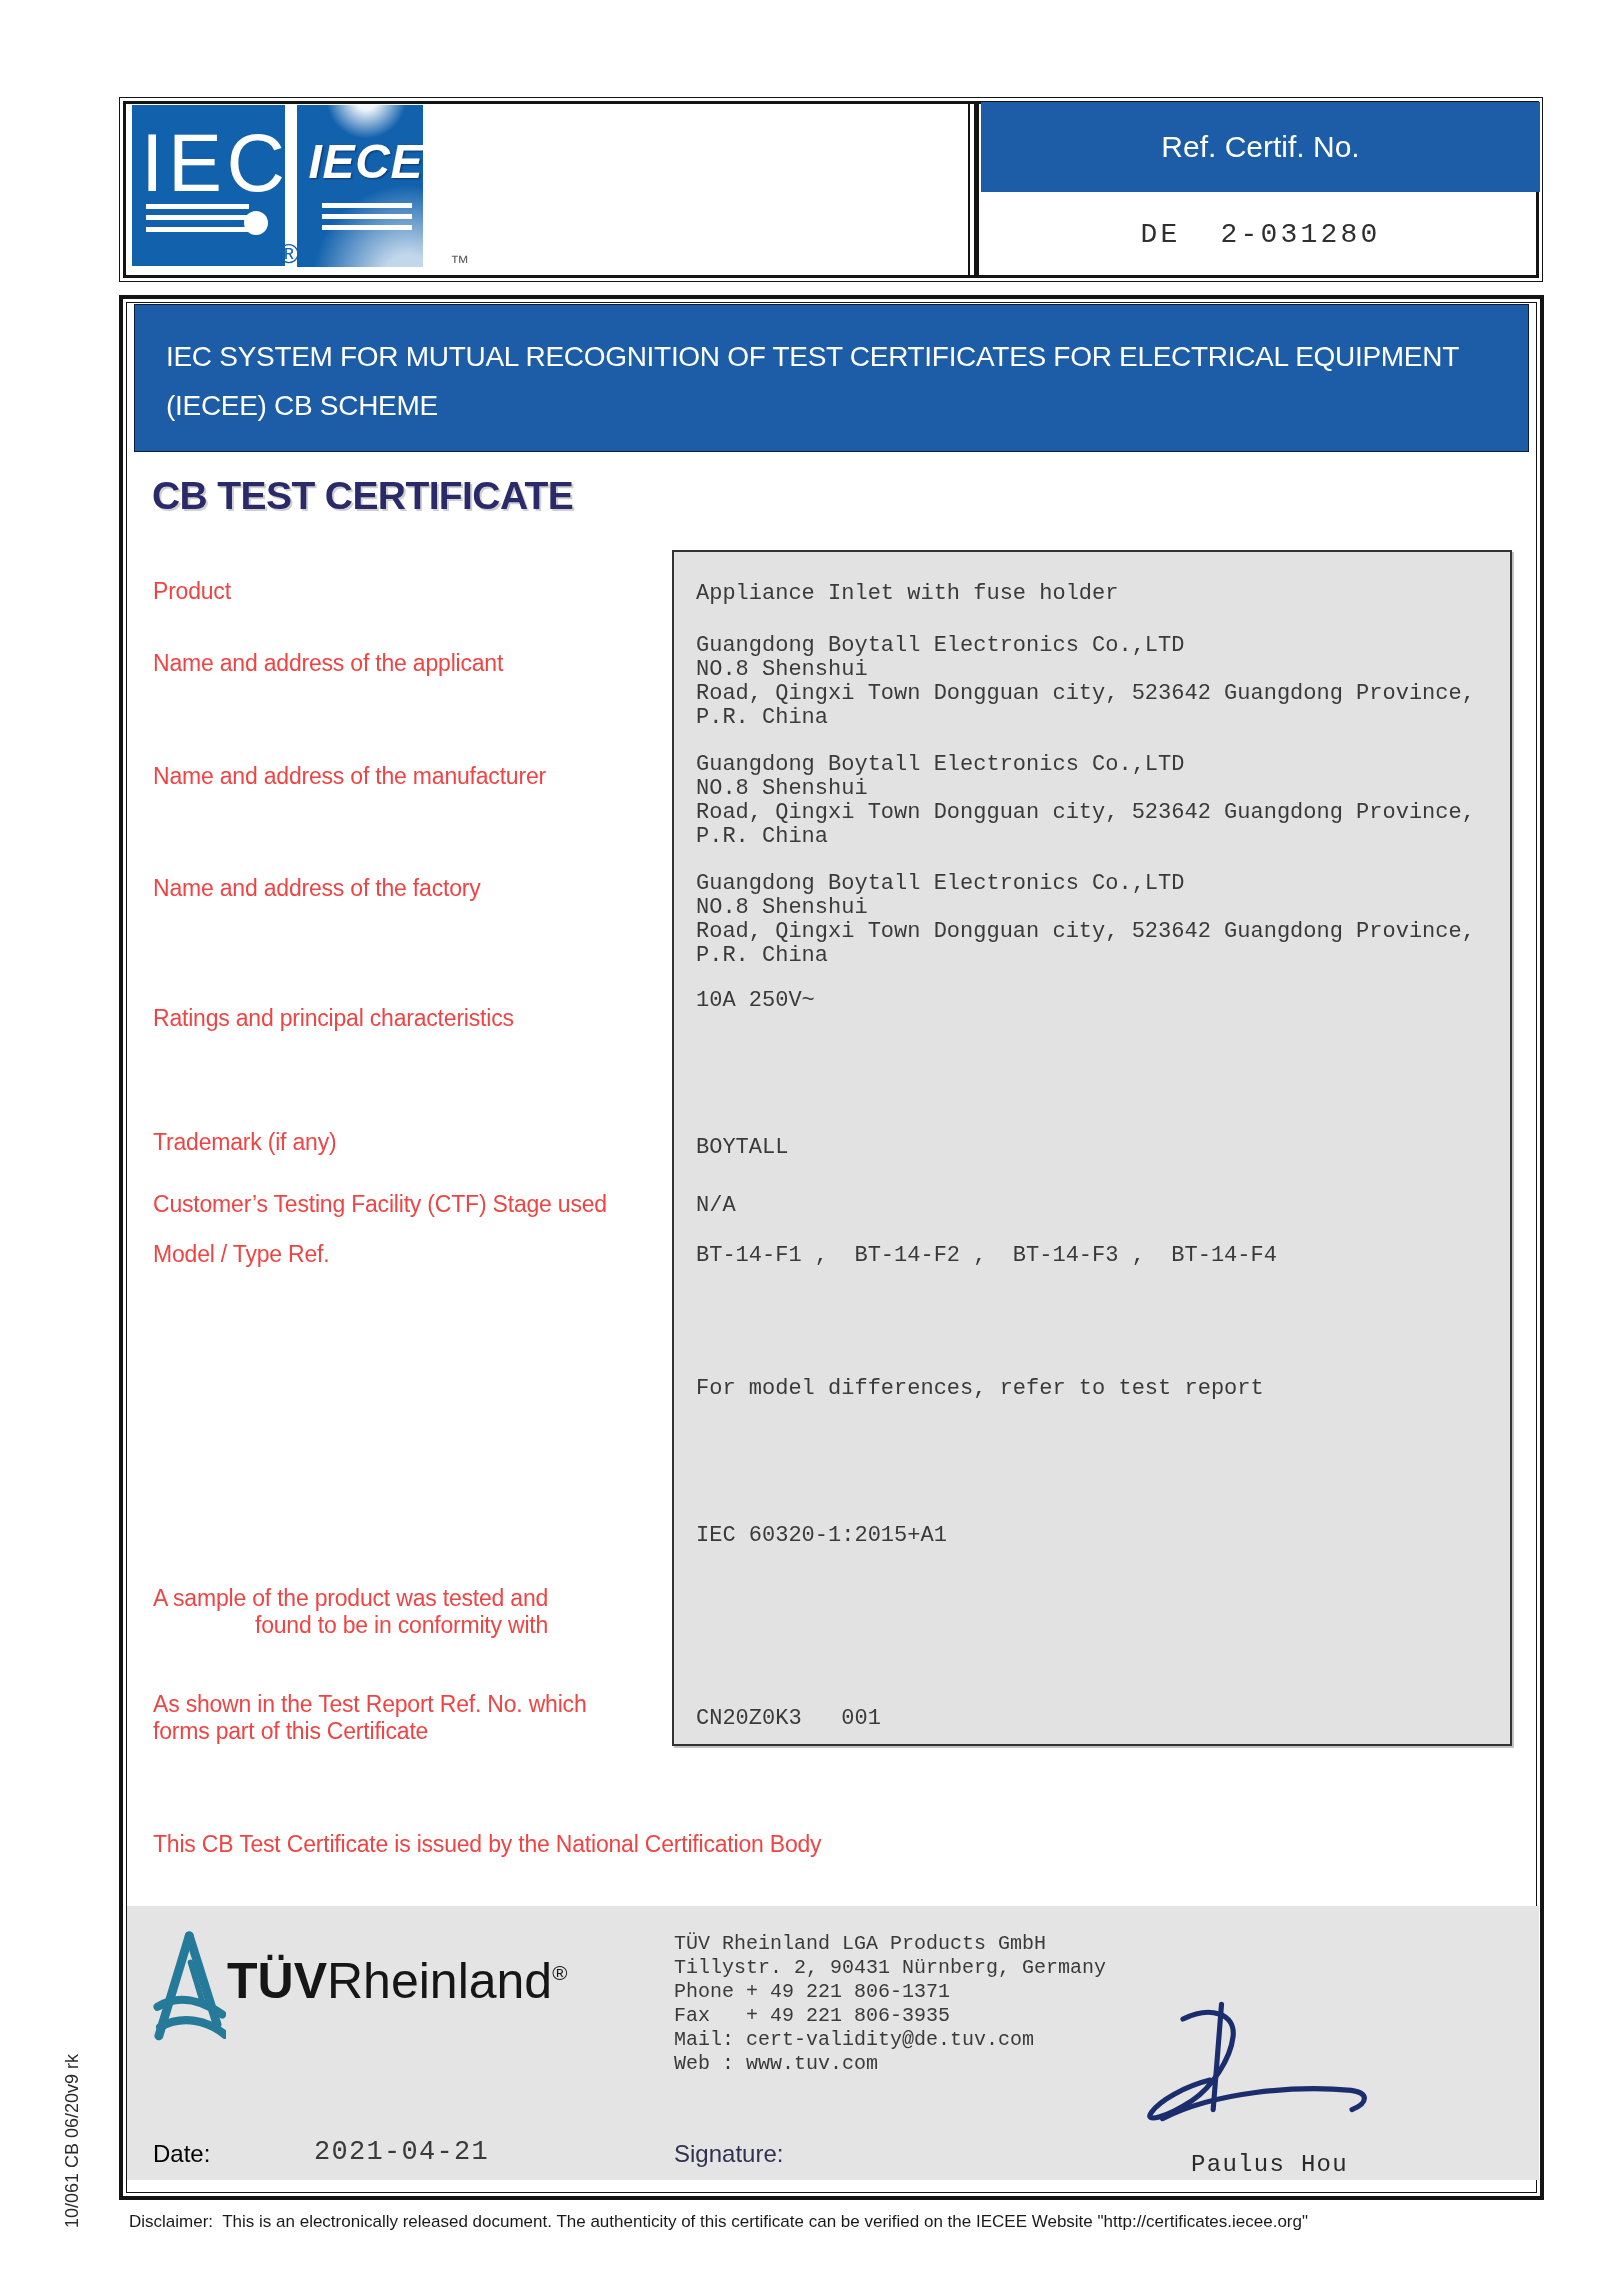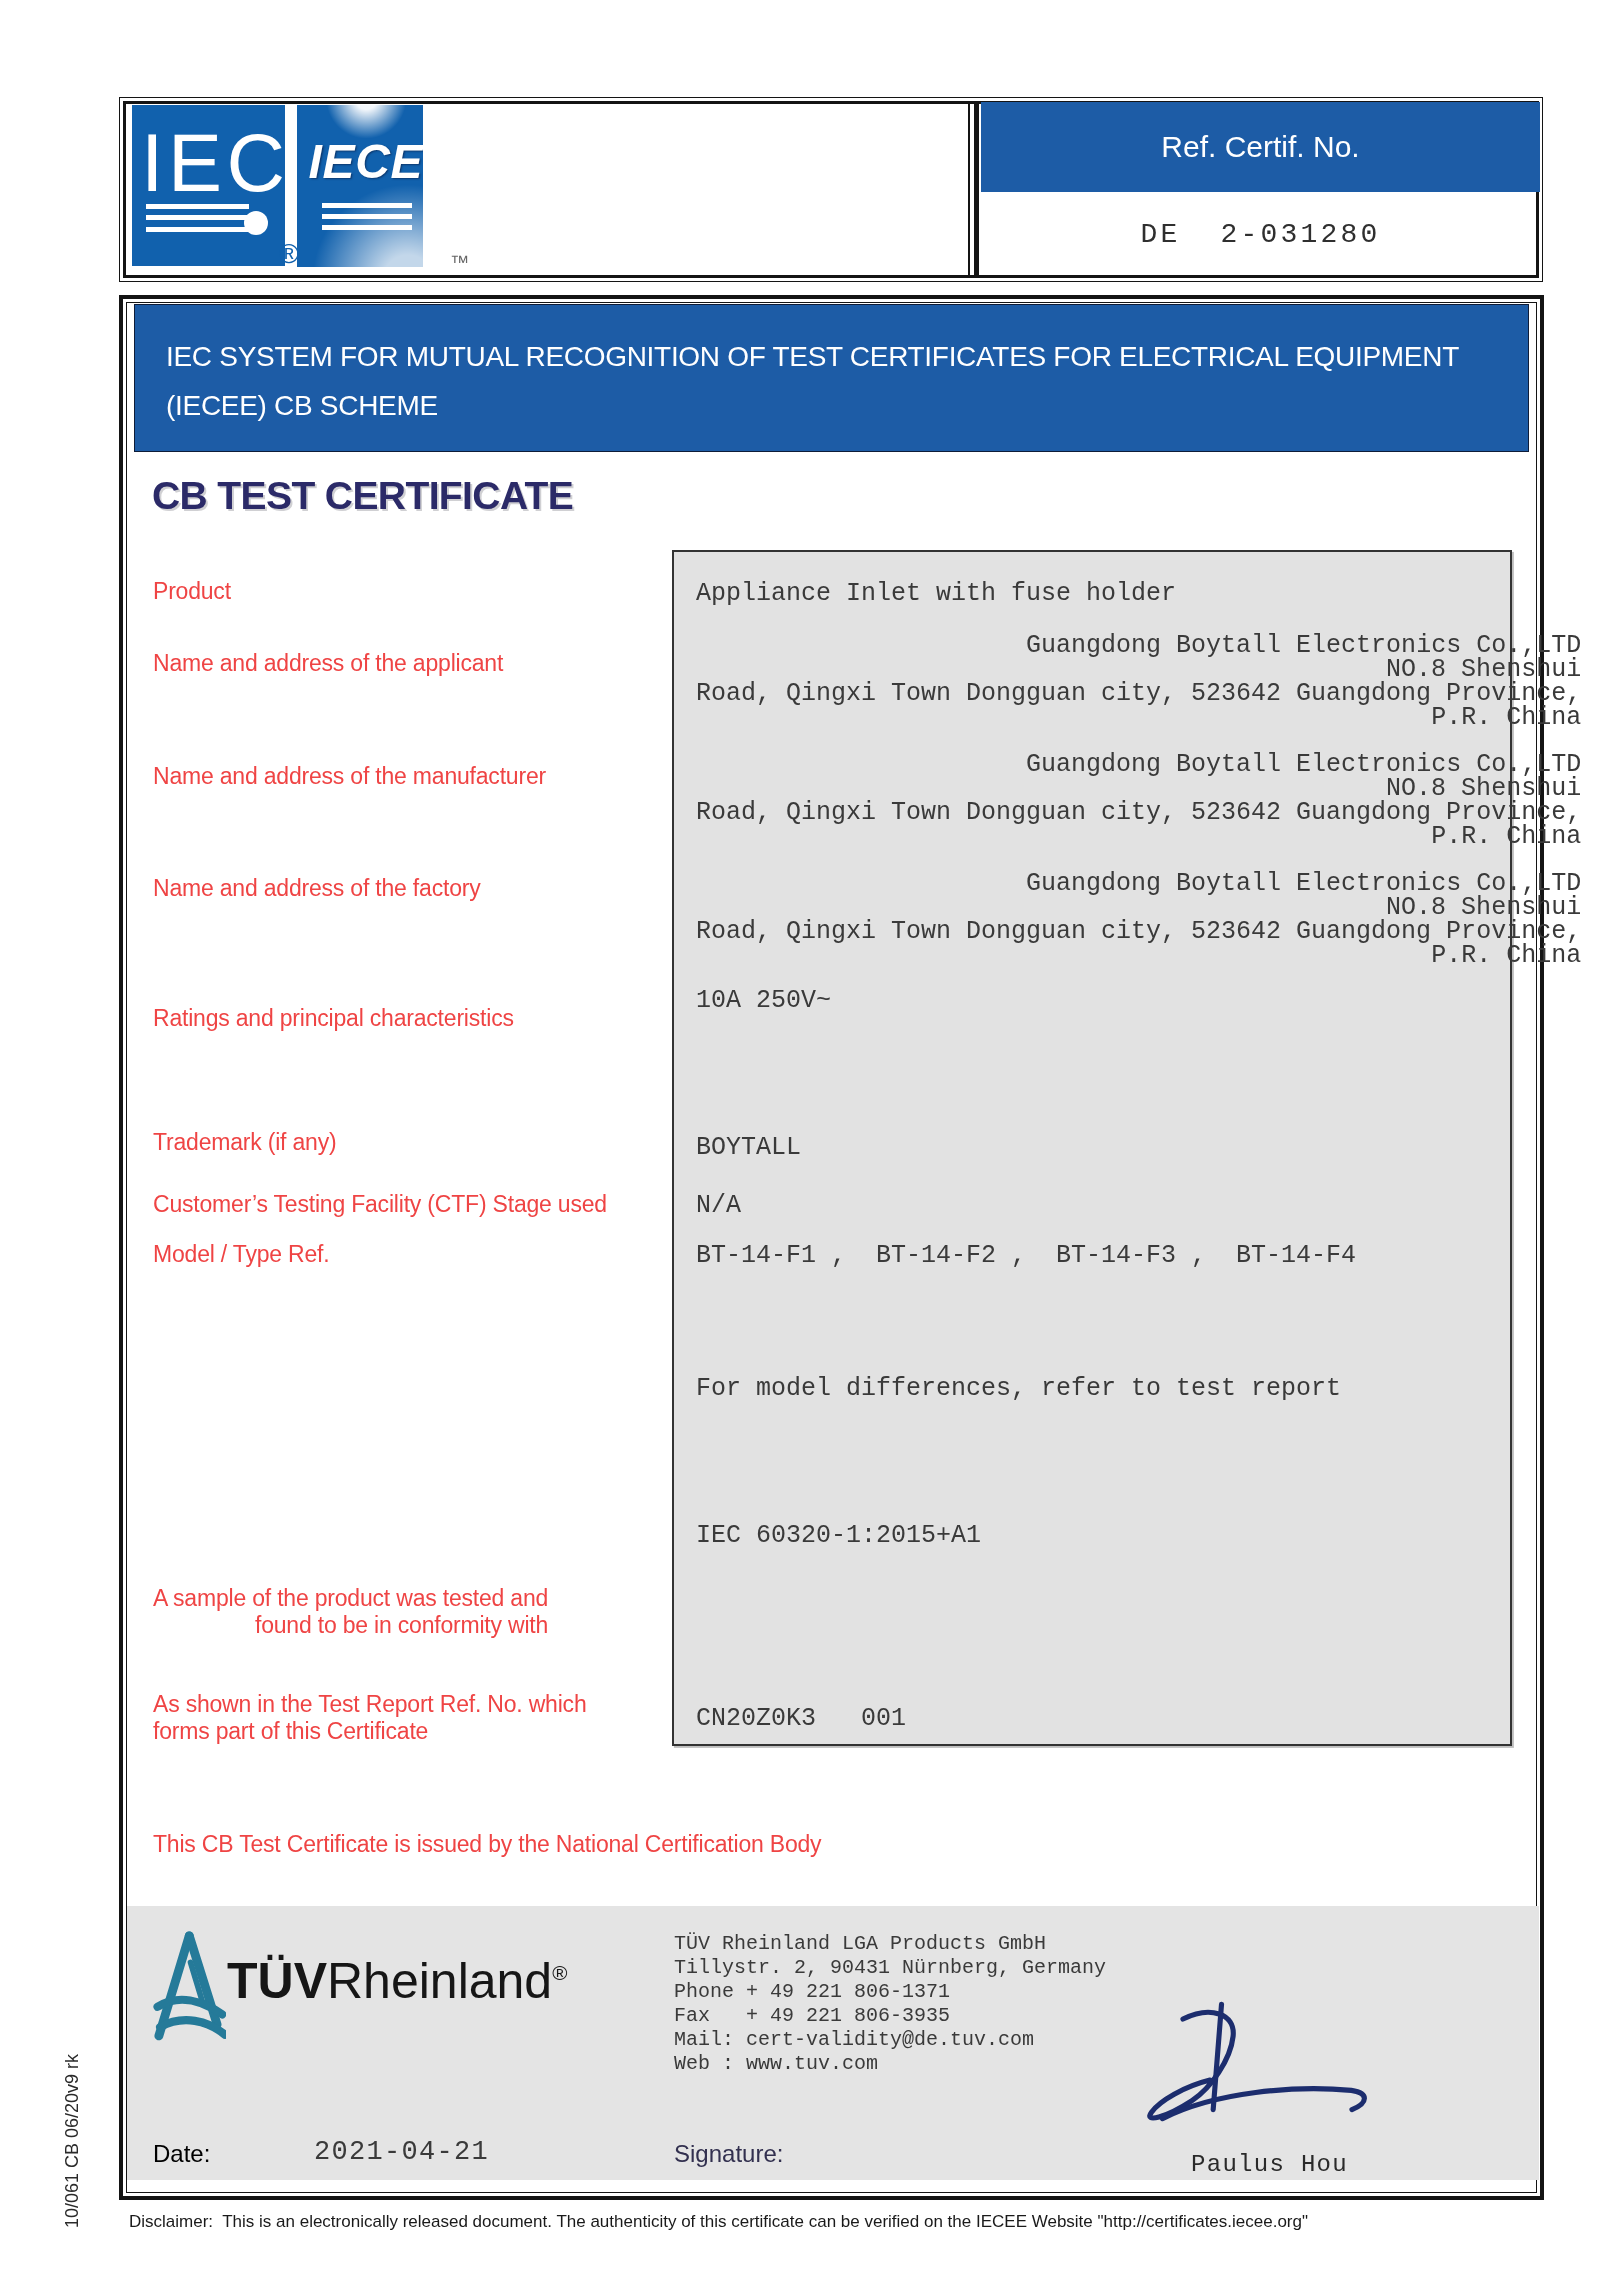--- a/index.html
+++ b/index.html
@@ -44,21 +44,21 @@
   .banner .l2{position:absolute;left:31px;top:85px;font-size:28px;letter-spacing:-0.3px;}
   .doc-title{position:absolute;left:152px;top:474px;font-size:39px;font-weight:bold;color:#2b2a68;
              letter-spacing:-0.6px;text-shadow:1.9px 1.9px 0 rgba(120,120,130,.35);}
 
   
   .flabel{position:absolute;left:153px;color:#ef4444;font-size:23px;line-height:27px;
           letter-spacing:-0.2px;white-space:pre-line;}
   .gray-box{position:absolute;left:672px;top:550px;width:840px;height:1196px;background:#e2e2e2;
             border:2.6px solid #333;box-sizing:border-box;box-shadow:1.9px 1.9px 0 rgba(0,0,0,.25);}
   .mono{position:absolute;left:696px;font-family:"Liberation Mono","DejaVu Sans Mono",monospace;
-        font-size:25px;line-height:24px;color:#3a3a3a;white-space:pre;text-align:right;}
+        font-size:22px;line-height:24px;color:#3a3a3a;white-space:pre;}
 
   
   .ncb-box{position:absolute;left:127px;top:1906px;width:1412px;height:274px;background:#e4e4e4;}
   .tuv-logo{position:absolute;left:150px;top:1929px;width:76px;height:115px;}
   .tuv-name{position:absolute;left:227px;top:1956px;color:#161616;font-size:50px;line-height:1;
             letter-spacing:0;}
   .tuv-name .bold{font-weight:bold;}
   .tuv-reg{font-size:20.6px;vertical-align:super;color:#161616;}
   .contact{position:absolute;left:674px;top:1932px;font-family:"Liberation Mono","DejaVu Sans Mono",monospace;
            font-size:20px;line-height:24px;color:#3a3a3a;white-space:pre;}

